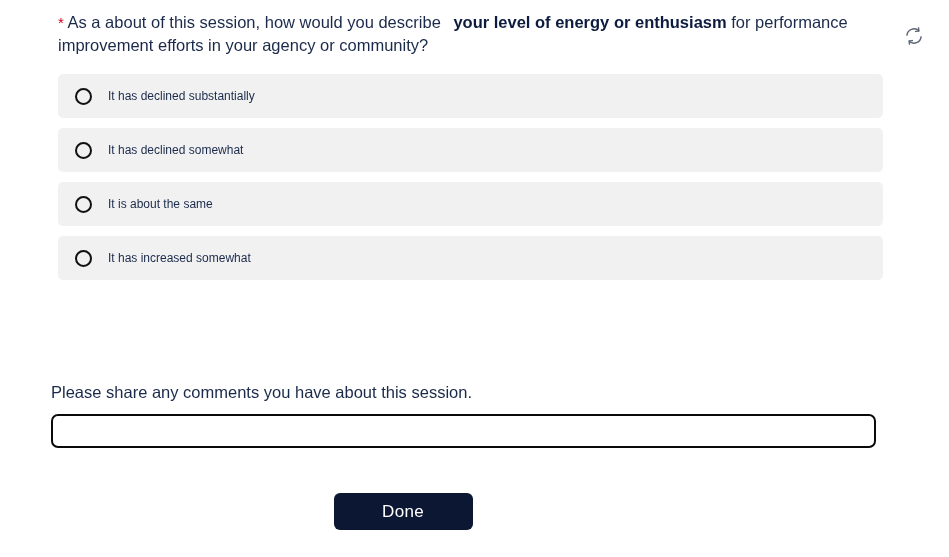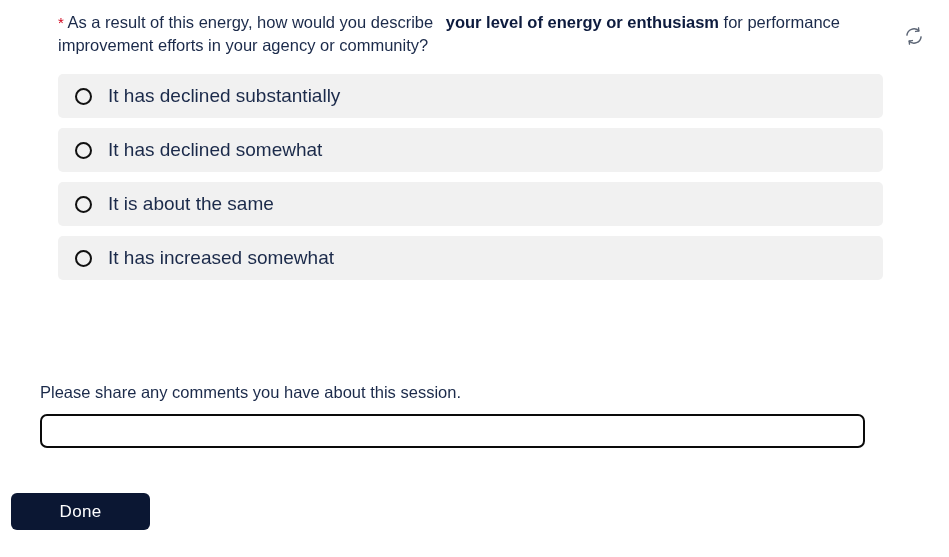--- a/index.html
+++ b/index.html
@@ -84,29 +84,29 @@
     height: 17px;
     border: 2.4px solid #111111;
     border-radius: 50%;
     box-sizing: border-box;
     margin-left: 17px;
     flex: none;
     background: transparent;
   }
   .option-label {
     margin-left: 16px;
-    font-size: 19px;
+    font-size: 12px;
     color: #1b2a4a;
     line-height: 18px;
   }
 
   
   .comments-block {
     position: absolute;
-    left: 40px;
+    left: 51px;
     top: 381px;
     width: 825px;
   }
   .comments-label {
     font-size: 16.5px;
     color: #1b2a4a;
     line-height: 22px;
     display: block;
     margin-bottom: 11px;
   }
@@ -125,21 +125,21 @@
     outline: none;
   }
 
   
   .submit-wrap {
     position: absolute;
     left: 0;
     top: 493px;
     width: 795px;
     display: flex;
-    justify-content: flex-start;
+    justify-content: center;
   }
   .done-button {
     width: 139px;
     height: 37px;
     background: #0b1733;
     color: #ffffff;
     border: none;
     border-radius: 6px;
     font-family: "Liberation Sans", sans-serif;
     font-size: 17px;
@@ -160,21 +160,21 @@
         <path d="M20.5 13a8.5 8.5 0 0 1-14.2 5.3"></path>
         <path d="M3.5 11a8.5 8.5 0 0 1 14.2-5.3"></path>
         <polyline points="17.4,2.2 17.8,6.1 13.9,6.5"></polyline>
         <polyline points="6.6,21.8 6.2,17.9 10.1,17.5"></polyline>
       </svg>
     </span>
   </button>
 
   <div class="question-block">
     <div class="question-text">
-      <span class="req-asterisk">*</span><span> As a result of this energy, how would you describe </span><span class="q-strong">your level of energy or enthusiasm</span><span> for performance improvement efforts in your agency or community?</span>
+      <span class="req-asterisk">*</span><span> As a about of this session, how would you describe </span><span class="q-strong">your level of energy or enthusiasm</span><span> for performance improvement efforts in your agency or community?</span>
     </div>
   </div>
 
   <div class="options-list">
 
     <div class="option-row">
       <span class="radio-circle"></span>
       <span class="option-label">It has declined substantially</span>
     </div>
 

